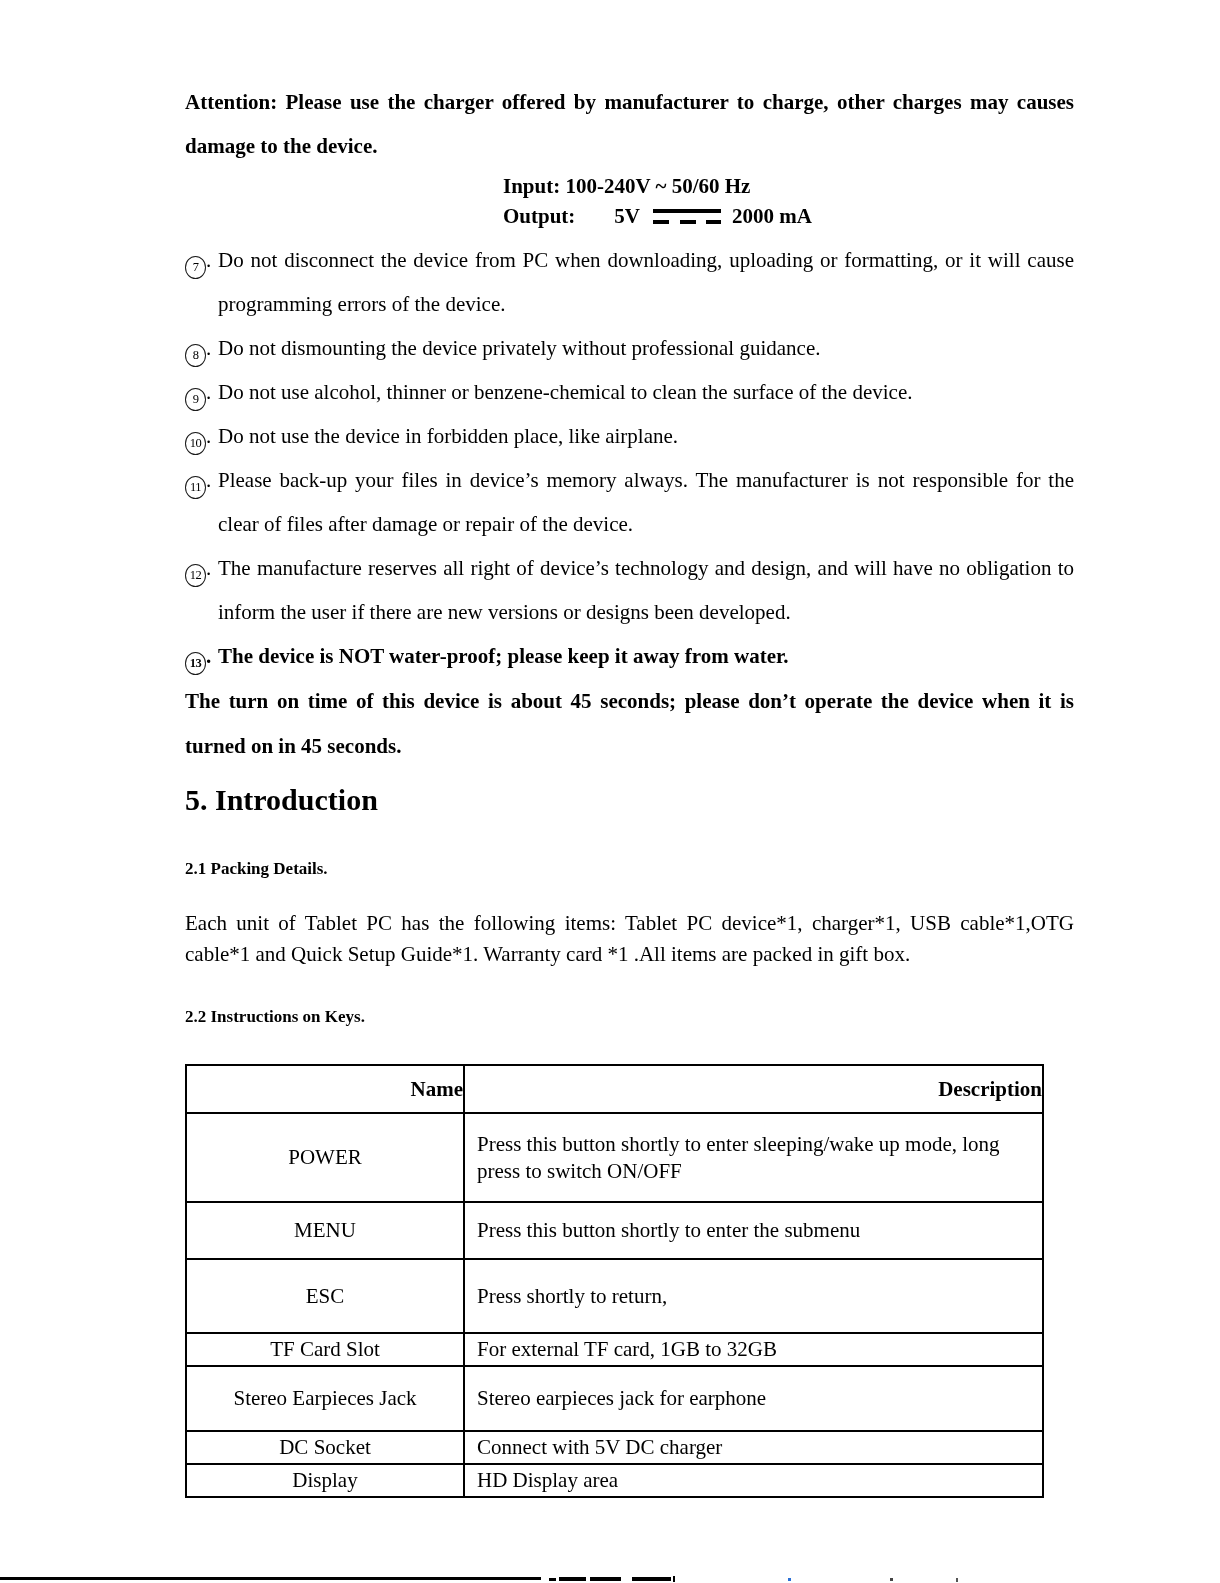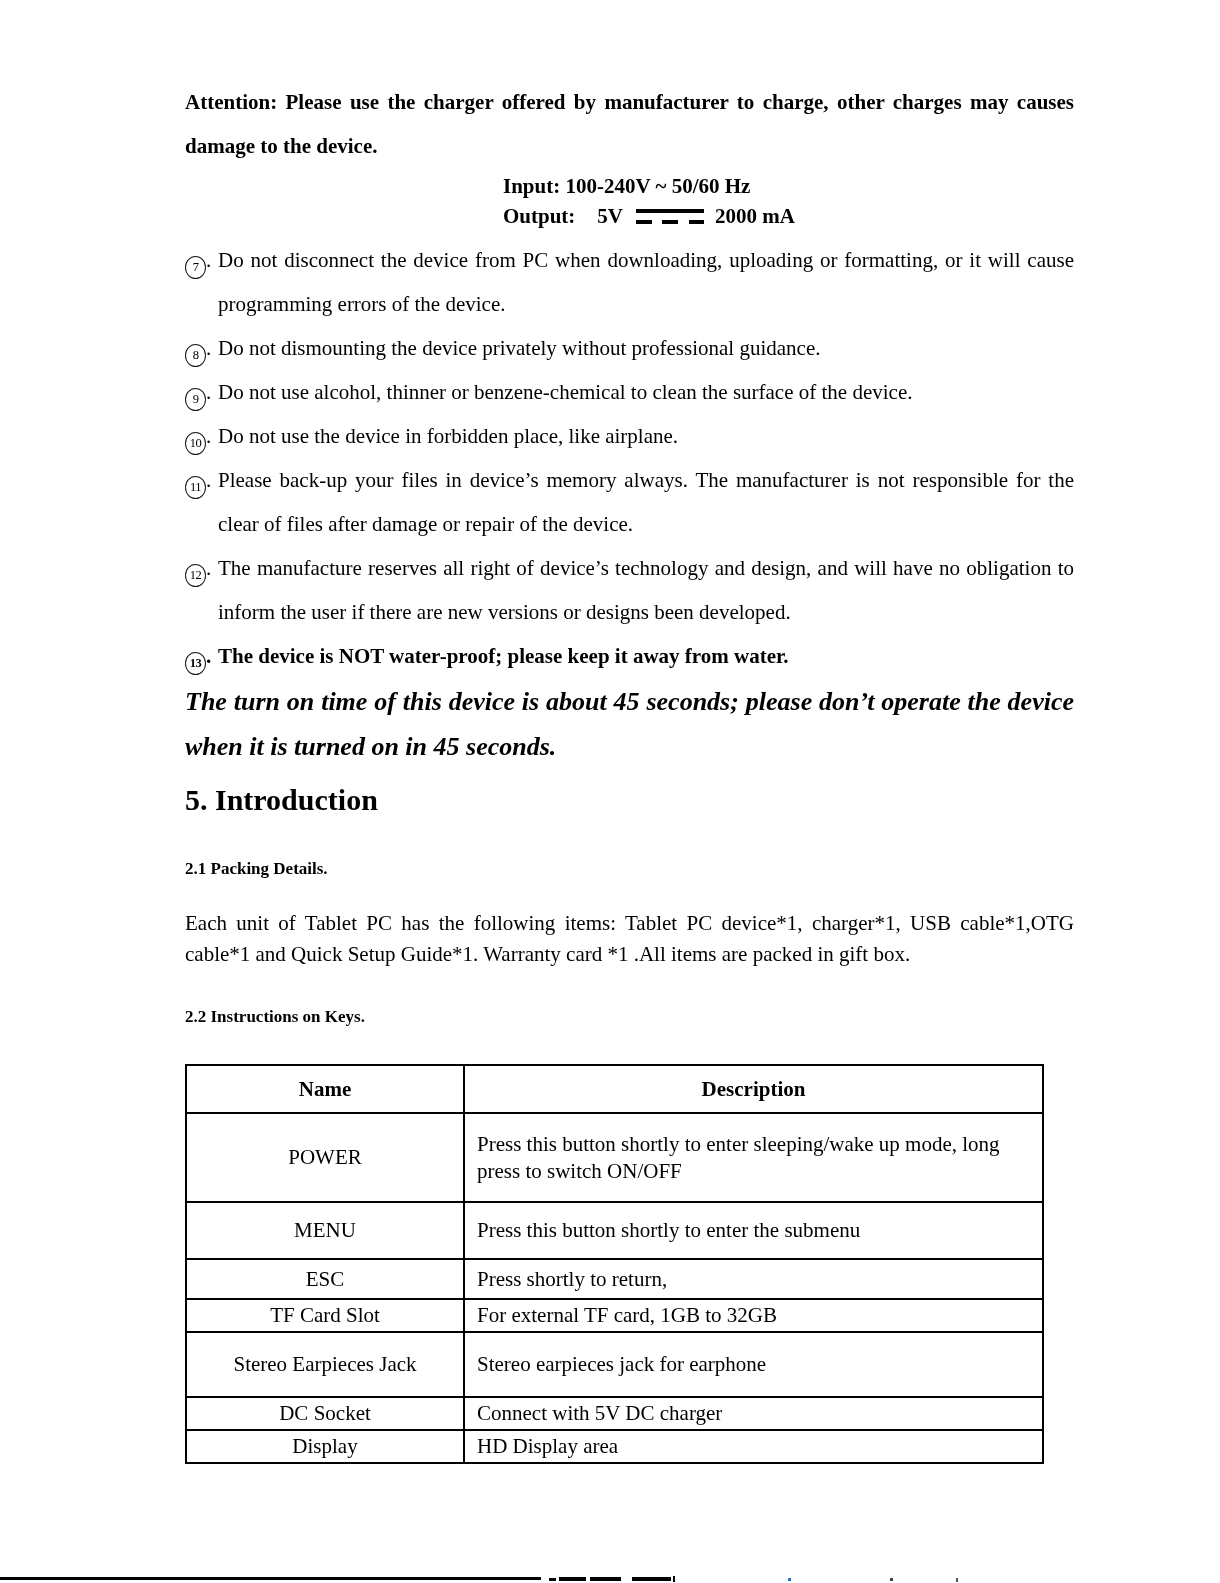--- a/index.html
+++ b/index.html
@@ -10,21 +10,21 @@
   .content{position:absolute;left:185px;top:80px;width:889px;}
 
   
   .attention{
     margin:0;font-weight:bold;font-size:21px;line-height:44px;text-align:justify;
   }
 
   
   .spec{margin:3px 0 0 318px;font-weight:bold;font-size:21px;line-height:30px;}
   .spec-line{white-space:nowrap;}
-  .volt{margin-left:22px;}
+  .volt{margin-left:39px;}
   .dc-symbol{
     display:inline-block;position:relative;width:68px;height:15px;
     margin:0 11px 0 13px;vertical-align:-1px;
   }
   .dc-symbol::before{
     content:"";position:absolute;left:0;right:0;top:0;height:4px;background:#000;
   }
   .dc-symbol::after{
     content:"";position:absolute;left:0;right:0;bottom:0;height:4px;
     background:repeating-linear-gradient(90deg,#000 0 16px,transparent 16px 26.5px);
@@ -39,43 +39,43 @@
   .circ{
     display:inline-block;box-sizing:border-box;min-width:21px;height:23px;padding:0 2px;
     border:1.3px solid #1a1a1a;border-radius:50%;
     font-size:12.5px;line-height:20px;letter-spacing:-0.5px;text-align:center;
     vertical-align:-4px;
   }
   .bold-item{font-weight:bold;}
   .bold-item .circ{border-width:1.7px;}
 
   
-  .turn-note{margin:1px 0 0;font-weight:bold;font-size:26px;line-height:45px;text-align:justify;font-style:italic;}
+  .turn-note{margin:1px 0 0;font-weight:bold;font-size:21px;line-height:45px;text-align:justify;}
 
   
   .h1{margin:13px 0 0;font-size:30px;line-height:36px;font-weight:bold;}
   .h2{font-size:17px;line-height:28px;font-weight:bold;}
   .h2-packing{margin:37px 0 0;}
   .h2-keys{margin:33px 0 0;}
   .packing{margin:25px 0 0;font-size:21px;line-height:31px;text-align:justify;}
 
   
   .keys-table{
     margin-top:33px;border-collapse:collapse;width:859px;table-layout:fixed;
     font-size:21px;
   }
   .keys-table th,.keys-table td{border:2px solid #000;vertical-align:middle;}
-  .keys-table th{font-weight:bold;text-align:center;padding:8px;}
+  .keys-table th{font-weight:bold;text-align:right;padding:0;}
   .keys-table col.c-name{width:278px;}
   .keys-table thead tr{height:48px;}
   .keys-table td.name{text-align:center;padding:2px 4px;}
   .keys-table td.desc{text-align:left;padding:2px 12px;line-height:27px;}
   .keys-table tbody tr:nth-child(1){height:89px;}
   .keys-table tbody tr:nth-child(2){height:57px;}
-  .keys-table tbody tr:nth-child(3){height:40px;padding-left:36px;}
+  .keys-table tbody tr:nth-child(3){height:74px;padding-left:36px;}
   .keys-table tbody tr:nth-child(4){height:30px;margin-top:9px;}
   .keys-table tbody tr:nth-child(5){height:65px;}
   .keys-table tbody tr:nth-child(6){height:32px;}
   .keys-table tbody tr:nth-child(7){height:28px;}
   .keys-table tbody tr:nth-child(8){height:31px;}
 
   
   .cutoff div{position:absolute;background:#000;}
   .cutoff .rule{left:0;top:1577px;width:541px;height:3px;}
   .cutoff .f1{left:549px;top:1578px;width:7px;height:3px;}

